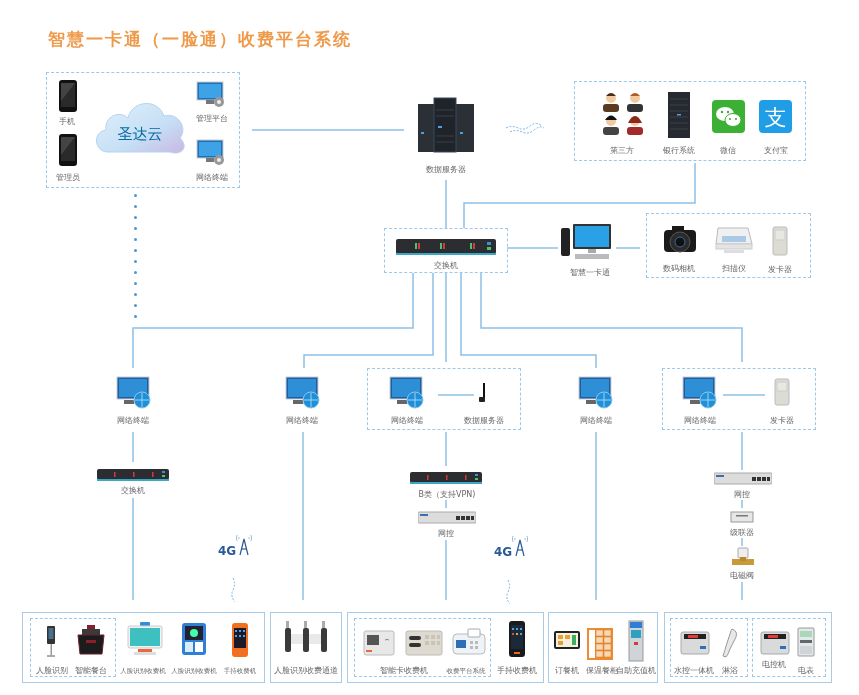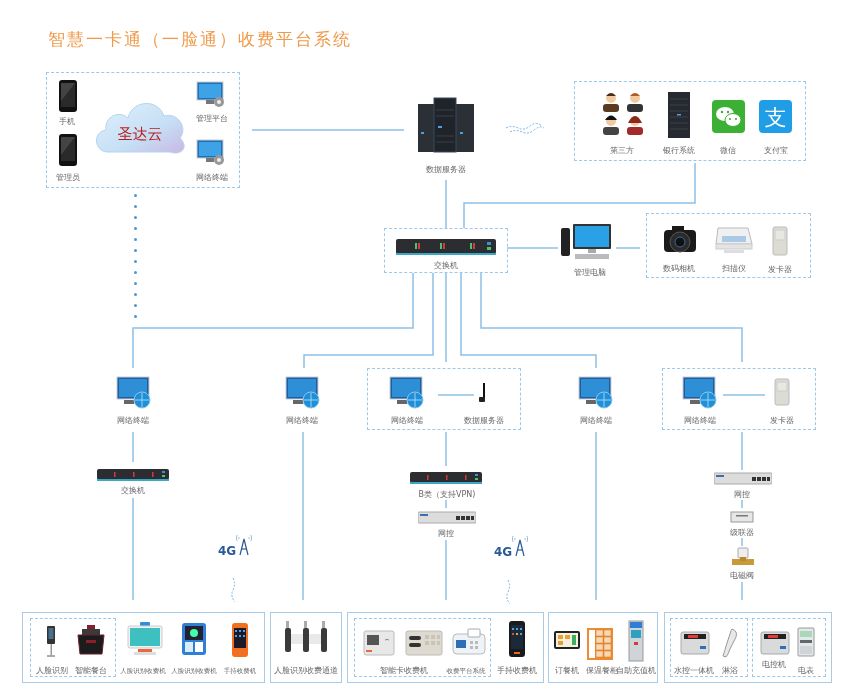--- a/index.html
+++ b/index.html
@@ -1,26 +1,26 @@
 <!DOCTYPE html>
 <html><head>
 <meta charset="utf-8">
 <style>
   html, body { margin:0; padding:0; background:#fff; }
   body { width:859px; height:695px; position:relative; overflow:hidden; font-family:"DejaVu Sans", sans-serif; }
   .abs { position:absolute; }
-  .title { left:48px; top:28px; font-size:17px; color:#ef9a4a; letter-spacing:2px; white-space:nowrap; font-weight:normal; }
+  .title { left:48px; top:28px; font-size:17px; color:#ef9a4a; letter-spacing:2px; white-space:nowrap; font-weight:bold; }
   .dbox { position:absolute; border:1.2px dashed #9cc8ea; box-sizing:border-box; }
   .sbox { position:absolute; border:1.5px solid #a9cbe8; box-sizing:border-box; }
   .lbl { position:absolute; font-size:8px; color:#666; white-space:nowrap; transform:translateX(-50%); text-align:center; }
   .lbl-s { font-size:6.5px; }
   .dot { position:absolute; width:3px; height:3px; border-radius:50%; background:#4b98d6; }
   svg.wire { position:absolute; left:0; top:0; pointer-events:none; }
   .icon { position:absolute; }
-  .cloud-text { position:absolute; font-size:15px; color:#b91c1c; transform:translateX(-50%); white-space:nowrap; }
+  .cloud-text { position:absolute; font-size:15px; color:#0369a1; transform:translateX(-50%); white-space:nowrap; }
 </style>
 </head>
 <body>
 
 <div class="abs title">智慧一卡通（一脸通）收费平台系统</div>
 
 <svg class="wire" width="859" height="695">
   <g stroke="#8ec0e6" stroke-width="1.5" fill="none">
 
     <line x1="252" y1="130" x2="404" y2="130"></line>
@@ -219,21 +219,21 @@
 </svg>
 <div class="lbl" style="left:446px;top:260px">交换机</div>
 
 <svg class="icon" style="left:561px;top:222px" width="52" height="40">
   <rect x="0" y="6" width="9" height="28" rx="2" fill="#222"></rect>
   <rect x="12" y="2" width="38" height="25" rx="1" fill="#333"></rect>
   <rect x="14" y="4" width="34" height="21" fill="#2aa0e6"></rect>
   <rect x="27" y="27" width="8" height="4" fill="#aaa"></rect>
   <rect x="14" y="32" width="34" height="5" fill="#bbb"></rect>
 </svg>
-<div class="lbl" style="left:590px;top:267px">管理电脑</div>
+<div class="lbl" style="left:590px;top:267px">智慧一卡通</div>
 
 <div class="dbox" style="left:646px;top:213px;width:165px;height:65px"></div>
 <svg class="icon" style="left:662px;top:224px" width="36" height="32">
   <rect x="2" y="6" width="32" height="22" rx="4" fill="#1a1a1a"></rect>
   <rect x="10" y="2" width="12" height="6" fill="#1a1a1a"></rect>
   <circle cx="18" cy="18" r="10" fill="#2b2b2b" stroke="#555"></circle>
   <circle cx="18" cy="18" r="5" fill="#111" stroke="#3a6a9a"></circle>
 </svg>
 <div class="lbl" style="left:679px;top:263px">数码相机</div>
 

